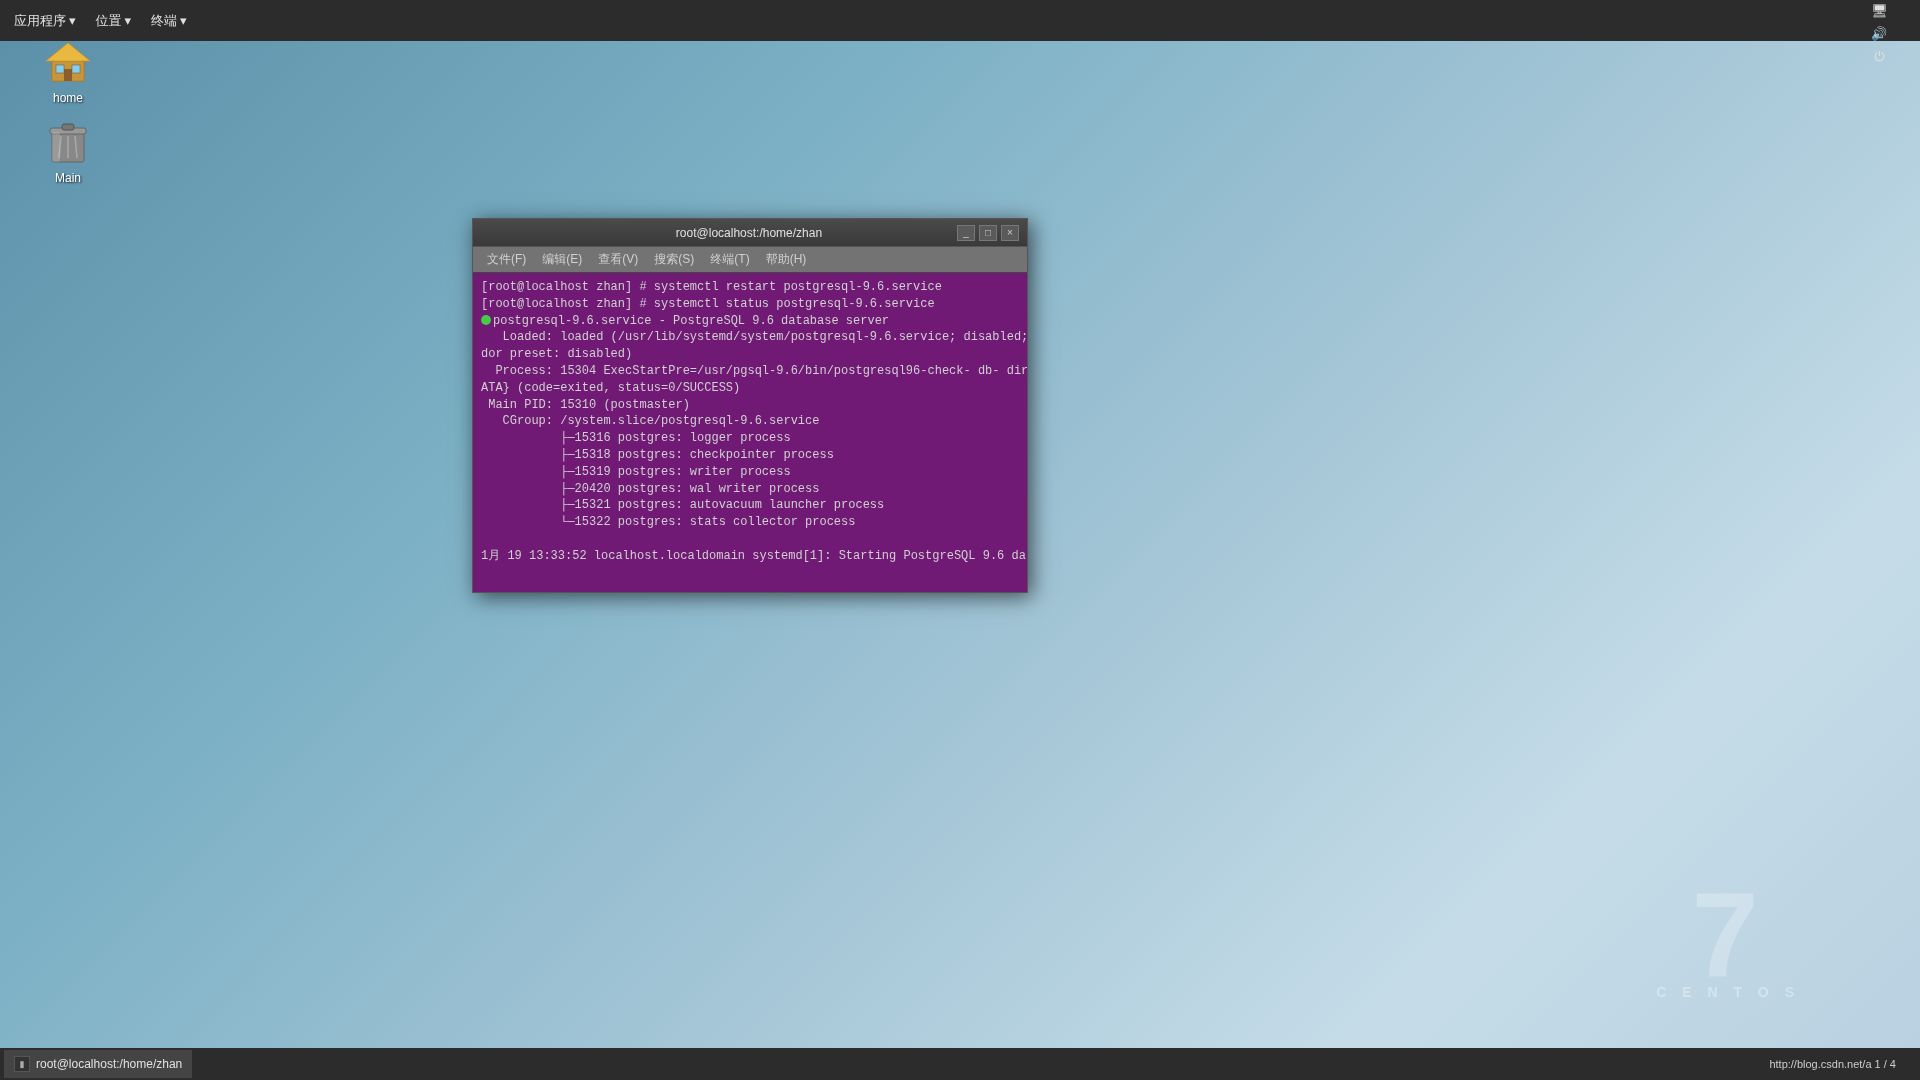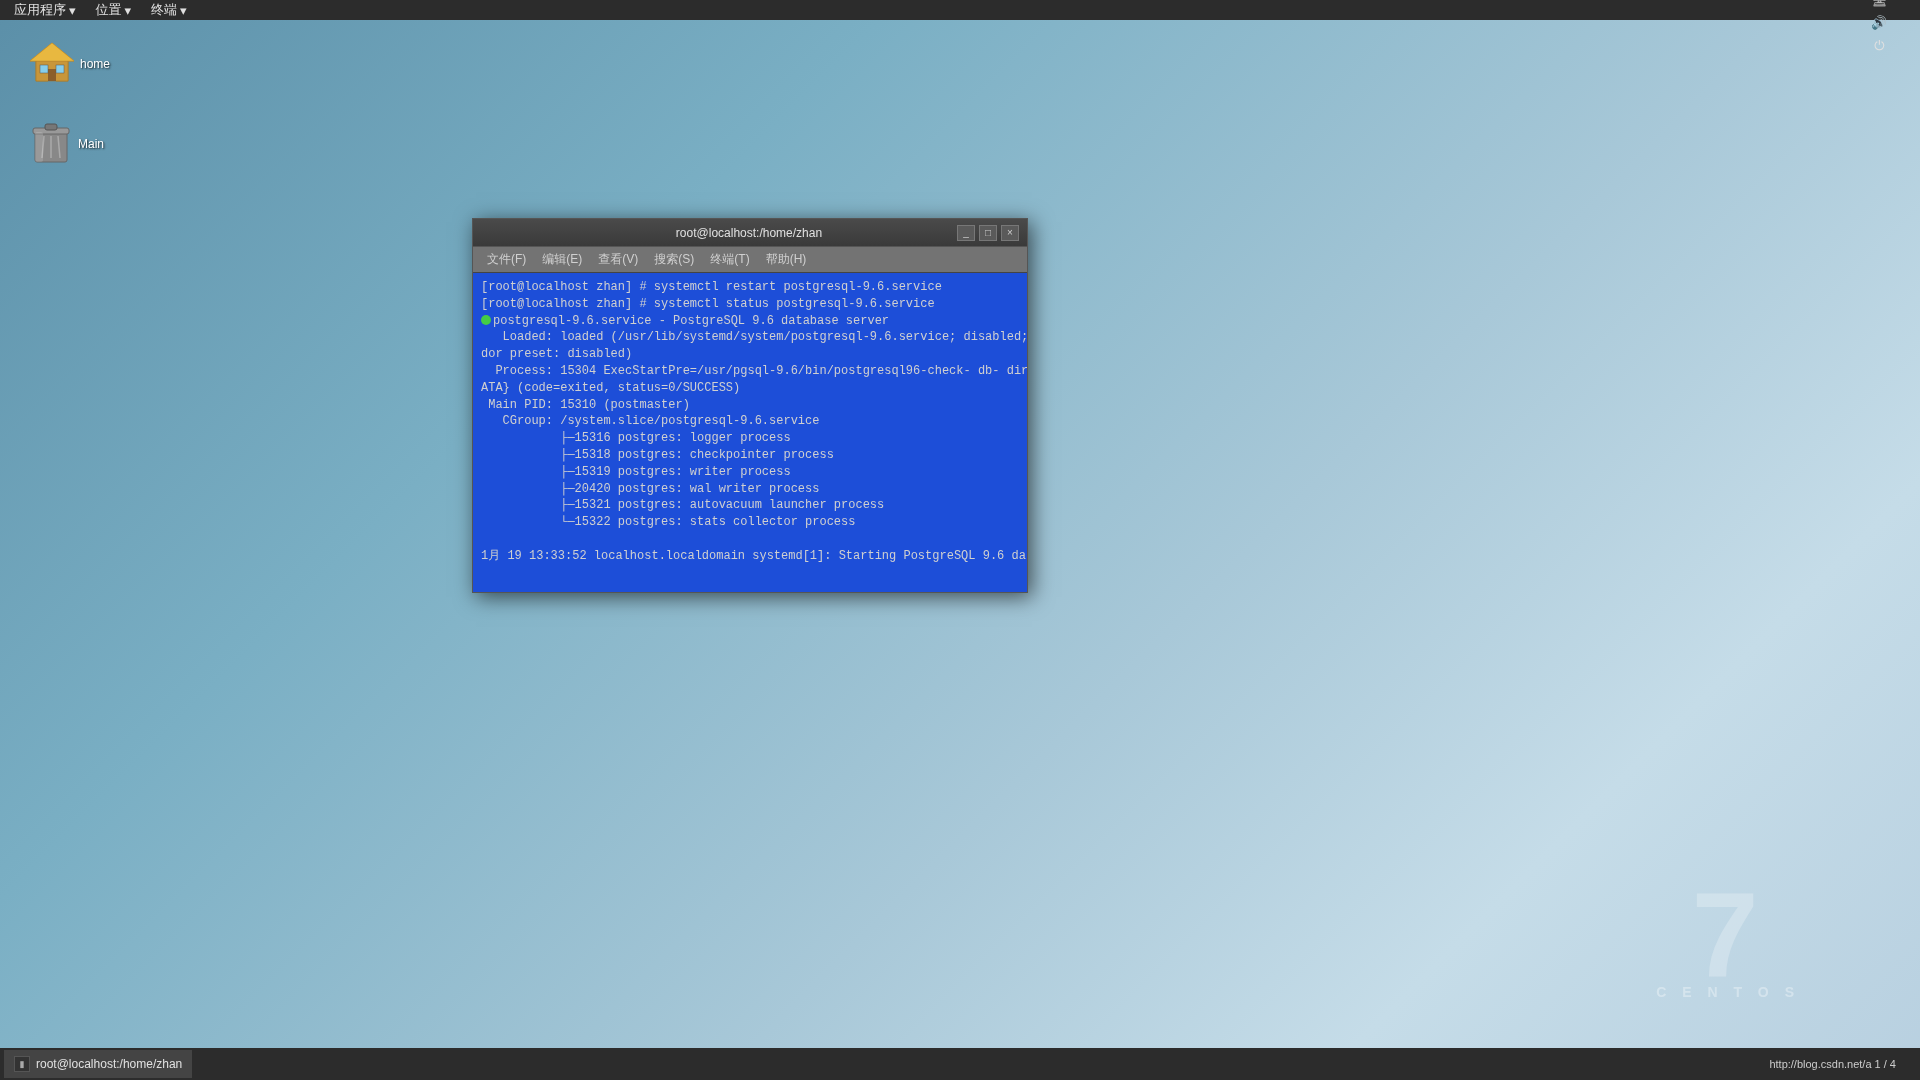--- a/index.html
+++ b/index.html
@@ -9,21 +9,21 @@
       overflow: hidden;
       font-family: sans-serif;
       background: linear-gradient(135deg, #5b8fa8 0%, #7aafc4 30%, #a8c8d8 60%, #c5dce8 80%, #b8d0e0 100%);
       position: relative;
     }
 
     
     .taskbar-top {
       position: absolute;
       top: 0; left: 0; right: 0;
-      height: 20px;
+      height: 41px;
       background: #2c2c2c;
       display: flex;
       align-items: center;
       justify-content: space-between;
       z-index: 100;
     }
     .taskbar-left {
       display: flex;
       align-items: center;
       gap: 4px;
@@ -46,21 +46,21 @@
       color: #e0e0e0;
       font-size: 13px;
       flex-direction: column;
     }
     .taskbar-right span { padding: 0 4px; }
 
     
     .desktop-icon {
       position: absolute;
       display: flex;
-      flex-direction: row;
+      flex-direction: column;
       align-items: center;
       cursor: pointer;
       width: 80px;
     }
     .icon-img {
       width: 48px;
       height: 48px;
       display: flex;
       align-items: center;
       justify-content: center;
@@ -151,21 +151,21 @@
       border-bottom: 1px solid #444;
     }
     .terminal-menu-item {
       color: #d0d0d0;
       font-size: 12px;
       padding: 2px 8px;
       cursor: pointer;
     }
     .terminal-body {
       flex: 1;
-      background: #1d4ed8;
+      background: #701a75;
       color: #d0d0d0;
       font-family: 'Courier New', monospace;
       font-size: 12px;
       padding: 6px 8px;
       overflow: hidden;
       line-height: 1.4;
     }
     .line { white-space: pre; }
     .green { color: #44ff44; }
     .dot-green {

